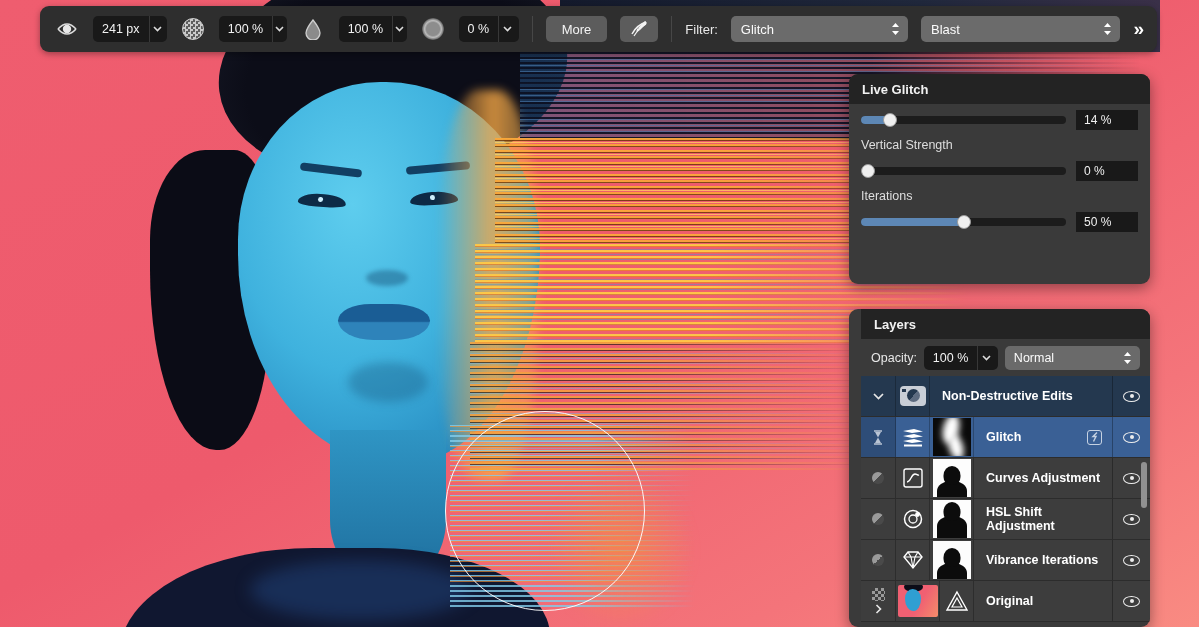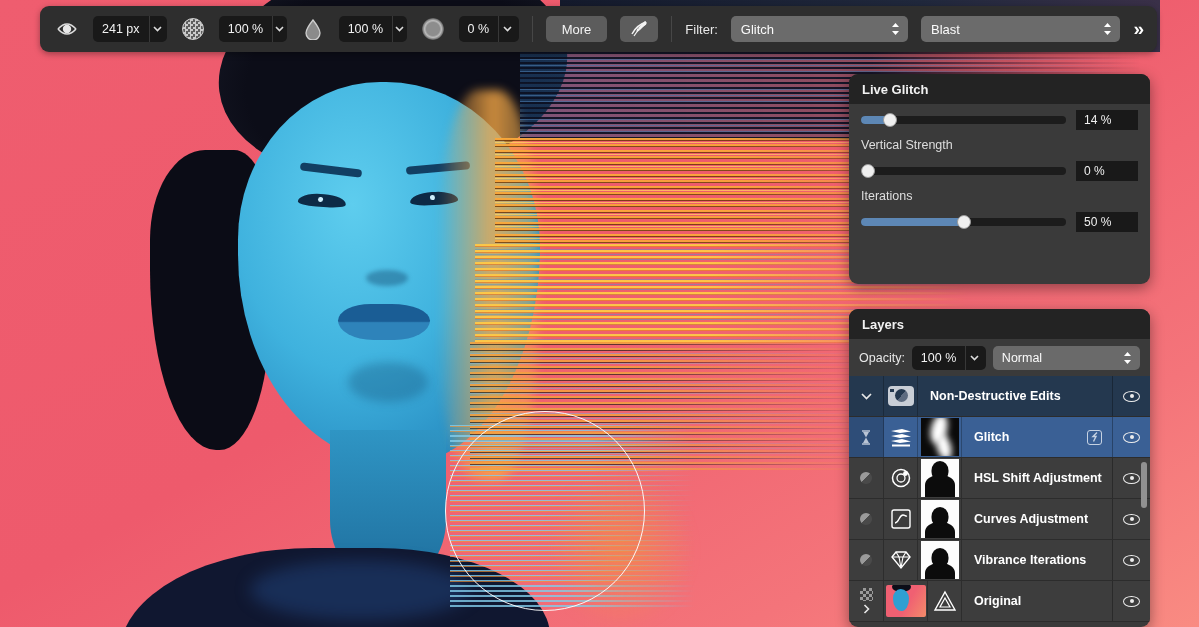--- a/index.html
+++ b/index.html
@@ -112,21 +112,21 @@
   .lg-body { padding:6px 12px 10px; }
   .sl-label { font-size:12.5px; color:#dedede; margin:8px 0 9px; }
   .slider-row { display:flex; align-items:center; gap:10px; }
   .sl-track { position:relative; flex:1; height:8px; background:#1c1c1c; border-radius:4px; }
   .sl-fill { position:absolute; left:0; top:0; bottom:0; background:#5d87b5; border-radius:4px; }
   .sl-thumb { position:absolute; top:50%; width:14px; height:14px; background:#efefef;
               border:1px solid #9a9a9a; border-radius:50%; transform:translateY(-50%); }
   .sl-value { width:62px; height:20px; background:#191919; border-radius:0; display:flex;
               align-items:center; padding:0 8px; font-size:12px; color:#f0f0f0; flex:0 0 auto; }
 
-  .ly { top:309px; height:318px; }
+  .ly { top:309px; height:318px;padding-left:12px; }
   .ly-opacity-row { height:37px; display:flex; align-items:center; gap:7px; padding:0 10px; background:#3a3a3a; }
   .ly-opacity-row .label { font-size:12.5px; }
   .blend-select { flex:1; height:24px; background:#6a6a6a; border-radius:5px; display:flex;
                   align-items:center; padding:0 8px 0 9px; font-size:12.5px; color:#fbfbfb; }
   .blend-select .sel-text { flex:1; }
   .layer-list { position:relative; }
   .lrow { display:flex; align-items:stretch; height:41px; background:#3d3d3d; border-bottom:1px solid #2c2c2c; }
   .lrow .cell { display:flex; align-items:center; justify-content:center; }
   .c-status { width:35px; border-right:1px solid rgba(0,0,0,.25); flex:0 0 auto; flex-direction:column; }
   .c-icon { width:34px; border-right:1px solid rgba(0,0,0,.25); flex:0 0 auto; }
@@ -383,58 +383,58 @@
             <span class="eye-ic"></span>
           </div>
       </div>
 
       <div class="lrow">
         <div class="cell c-status">
           <span style="width:12px;height:12px;border-radius:50%;background:linear-gradient(135deg,#9a9a9a 50%,#4a4a4a 50%);"></span>
         </div>
         <div class="cell c-icon">
           <svg width="22" height="22" viewBox="0 0 22 22">
+              <rect x="2" y="2" width="18" height="18" rx="2" fill="none" stroke="#fff" stroke-width="1.4"></rect>
+              <path d="M5 15 C9 15 9 7 13 7 C15 7 15.5 8.5 17 8" fill="none" stroke="#fff" stroke-width="1.4"></path>
+            </svg>
+        </div>
+        <div class="cell c-thumb">
+            <span class="mask light"></span>
+          </div>
+        <div class="cell c-label">Curves Adjustment</div>
+        <div class="cell c-eye">
+            <span class="eye-ic"></span>
+          </div>
+      </div>
+
+      <div class="lrow">
+        <div class="cell c-status">
+          <span style="width:12px;height:12px;border-radius:50%;background:linear-gradient(135deg,#9a9a9a 50%,#4a4a4a 50%);"></span>
+        </div>
+        <div class="cell c-icon">
+          <svg width="22" height="22" viewBox="0 0 22 22">
               <circle cx="11" cy="11" r="8.5" fill="none" stroke="#fff" stroke-width="1.5"></circle>
               <circle cx="11" cy="11" r="4" fill="none" stroke="#fff" stroke-width="1.3"></circle>
               <circle cx="15.5" cy="6.5" r="2.4" fill="#fff"></circle>
             </svg>
         </div>
         <div class="cell c-thumb">
             <span class="mask light hi"></span>
           </div>
         <div class="cell c-label">HSL Shift Adjustment</div>
         <div class="cell c-eye">
             <span class="eye-ic"></span>
           </div>
       </div>
 
       <div class="lrow">
         <div class="cell c-status">
           <span style="width:12px;height:12px;border-radius:50%;background:linear-gradient(135deg,#9a9a9a 50%,#4a4a4a 50%);"></span>
         </div>
         <div class="cell c-icon">
-          <svg width="22" height="22" viewBox="0 0 22 22">
-              <rect x="2" y="2" width="18" height="18" rx="2" fill="none" stroke="#fff" stroke-width="1.4"></rect>
-              <path d="M5 15 C9 15 9 7 13 7 C15 7 15.5 8.5 17 8" fill="none" stroke="#fff" stroke-width="1.4"></path>
-            </svg>
-        </div>
-        <div class="cell c-thumb">
-            <span class="mask light"></span>
-          </div>
-        <div class="cell c-label">Curves Adjustment</div>
-        <div class="cell c-eye">
-            <span class="eye-ic"></span>
-          </div>
-      </div>
-
-      <div class="lrow">
-        <div class="cell c-status">
-          <span style="width:12px;height:12px;border-radius:50%;background:linear-gradient(135deg,#9a9a9a 50%,#4a4a4a 50%);"></span>
-        </div>
-        <div class="cell c-icon">
           <svg width="22" height="20" viewBox="0 0 22 20">
               <path d="M6 2 H16 L20 7 L11 18 L2 7 Z" fill="none" stroke="#fff" stroke-width="1.4"></path>
               <path d="M2 7 H20 M6 2 L9 7 L11 18 M16 2 L13 7 L11 18" fill="none" stroke="#fff" stroke-width="1.1"></path>
             </svg>
         </div>
         <div class="cell c-thumb">
             <span class="mask light"></span>
           </div>
         <div class="cell c-label">Vibrance Iterations</div>
         <div class="cell c-eye">

